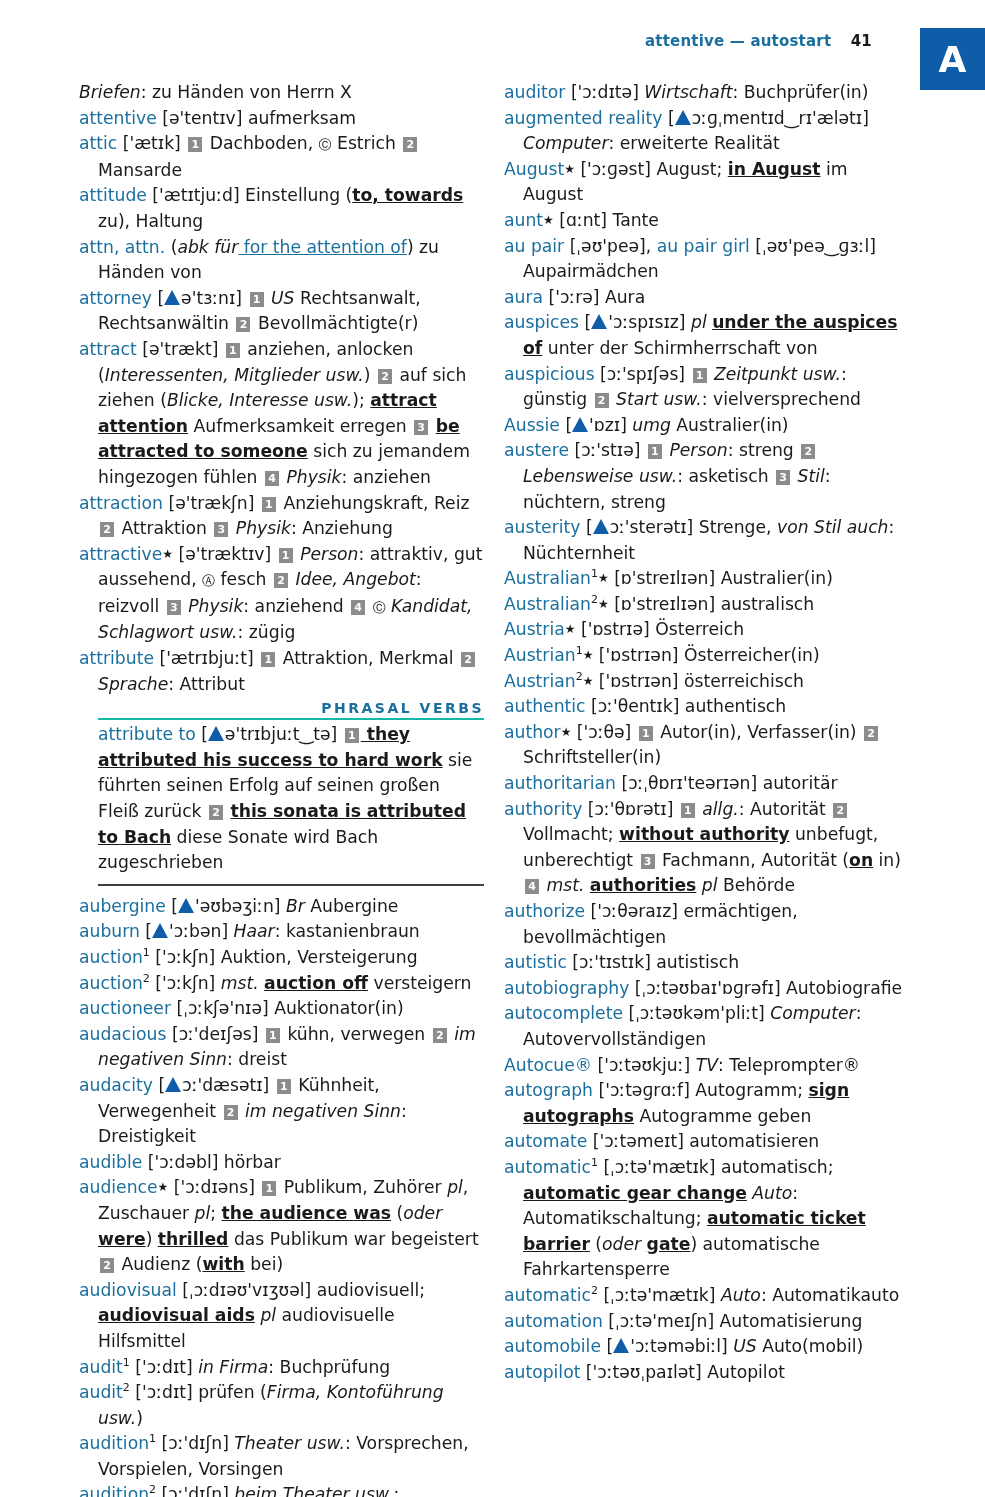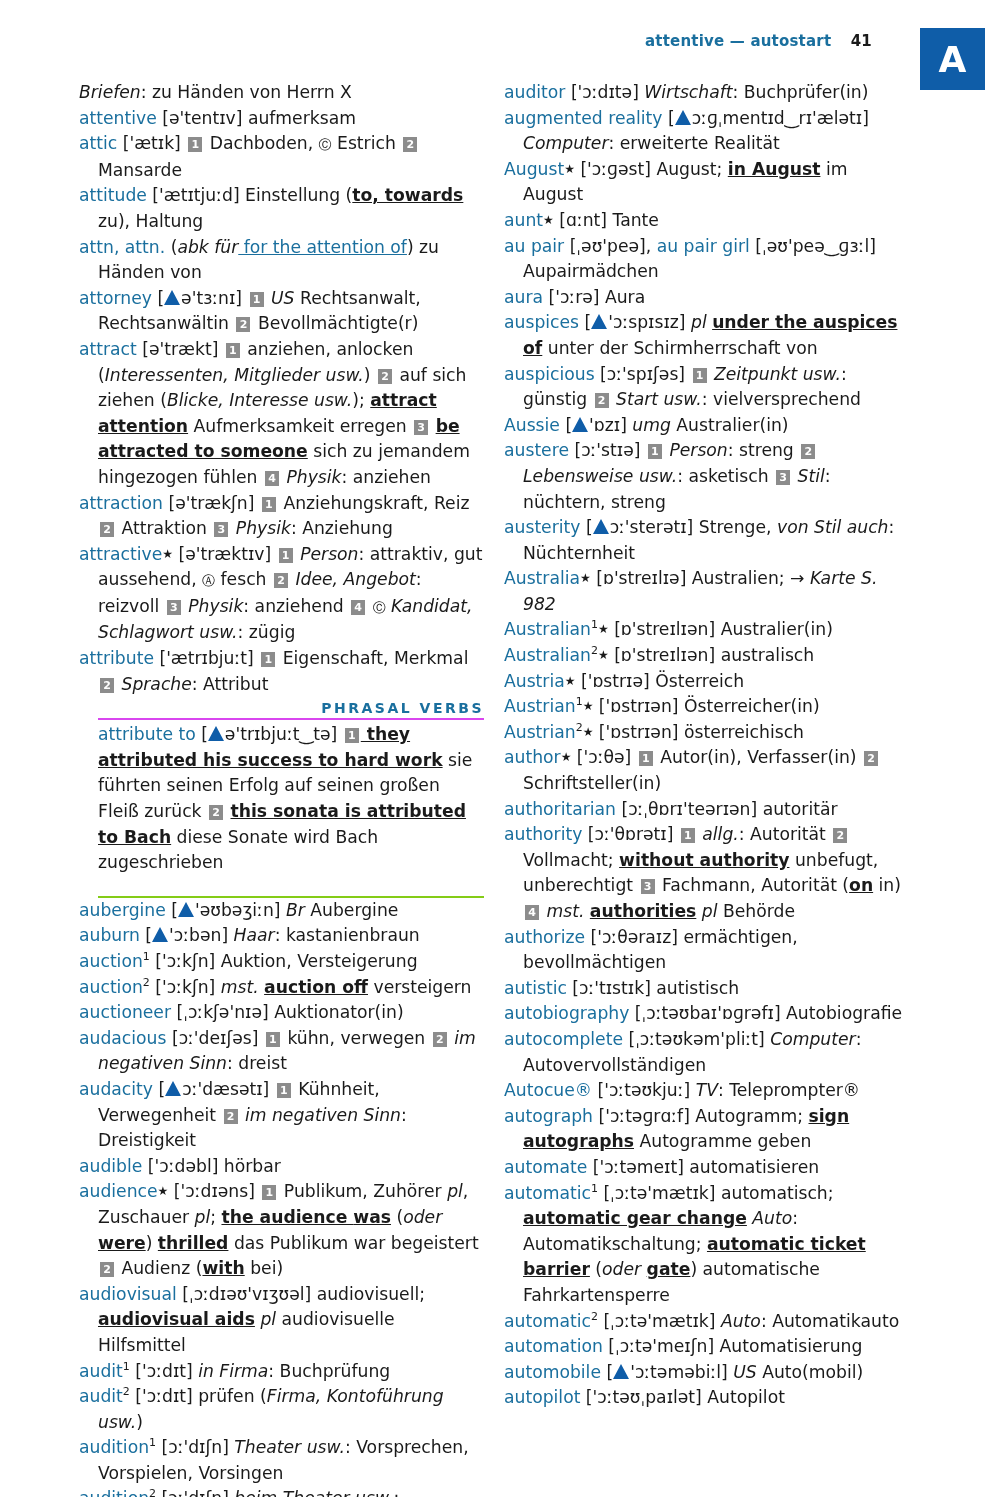--- a/index.html
+++ b/index.html
@@ -20,22 +20,22 @@
   .blue { color: #1a6f9e; text-decoration: underline; }
   .sense { display: inline-block; width: 14px; height: 15px; line-height: 15px; background: #8c8c8c; color: #fff;
            font-size: 11px; font-weight: bold; text-align: center; text-indent: 0; vertical-align: 1px; margin: 0 2px; }
   .star { font-size: 12px; vertical-align: 2px; }
   .warn { display: inline-block; width: 0; height: 0; border-left: 8px solid transparent; border-right: 8px solid transparent;
           border-bottom: 15px solid #0f5da8; vertical-align: -1px; margin-right: 1px; }
   sup { font-size: 11px; line-height: 0; }
   .circ { font-size: 13px; }
   .pv-box { margin-left: 19px; margin-top: 2px; }
   .pv-head { text-align: right; color: #1a6f9e; font-weight: bold; font-size: 14px; letter-spacing: 2.5px;
-             border-bottom: 2px solid #d946ef; line-height: 19px; padding-bottom: 0; }
-  .pv-body { border-bottom: 2px solid #84cc16; padding: 2px 0 20px 0; margin-bottom: 0; }
+             border-bottom: 2px solid #14b8a6; line-height: 19px; padding-bottom: 0; }
+  .pv-body { border-bottom: 2px solid #404040; padding: 2px 0 8px 0; margin-bottom: 8px; }
   .pv-body .entry { padding-left: 0; text-indent: 0; }
 </style>
 </head>
 <body>
 
 <div class="header">
   <span>attentive — autostart</span>
   <span class="pg">41</span>
 </div>
 <div class="tab">A</div>
@@ -44,21 +44,21 @@
   <div>
       <div class="entry"><span class="it">Briefen</span><span>: zu Händen von Herrn X</span></div>
       <div class="entry"><span class="hw">attentive</span><span> [ə'tentɪv] aufmerksam</span></div>
       <div class="entry"><span class="hw">attic</span><span> ['ætɪk] </span><span class="sense">1</span><span> Dachboden, </span><span class="circ">Ⓒ</span><span> Estrich </span><span class="sense">2</span><span> Mansarde</span></div>
       <div class="entry"><span class="hw">attitude</span><span> ['ætɪtjuːd] Einstellung (</span><span class="b">to, towards</span><span> zu), Haltung</span></div>
       <div class="entry"><span class="hw">attn, attn.</span><span> (</span><span class="it">abk für</span><span class="blue"> for the attention of</span><span>) zu Händen von</span></div>
       <div class="entry"><span class="hw">attorney</span><span> [</span><span class="warn"></span><span>ə'tɜːnɪ] </span><span class="sense">1</span><span> </span><span class="it">US</span><span> Rechtsanwalt, Rechtsanwältin </span><span class="sense">2</span><span> Bevollmächtigte(r)</span></div>
       <div class="entry"><span class="hw">attract</span><span> [ə'trækt] </span><span class="sense">1</span><span> anziehen, anlocken (</span><span class="it">Interessenten, Mitglieder usw.</span><span>) </span><span class="sense">2</span><span> auf sich ziehen (</span><span class="it">Blicke, Interesse usw.</span><span>); </span><span class="b">attract attention</span><span> Aufmerksamkeit erregen </span><span class="sense">3</span><span> </span><span class="b">be attracted to someone</span><span> sich zu jemandem hingezogen fühlen </span><span class="sense">4</span><span> </span><span class="it">Physik</span><span>: anziehen</span></div>
       <div class="entry"><span class="hw">attraction</span><span> [ə'trækʃn] </span><span class="sense">1</span><span> Anziehungskraft, Reiz </span><span class="sense">2</span><span> Attraktion </span><span class="sense">3</span><span> </span><span class="it">Physik</span><span>: Anziehung</span></div>
       <div class="entry"><span class="hw">attractive</span><span class="star">★</span><span> [ə'træktɪv] </span><span class="sense">1</span><span> </span><span class="it">Person</span><span>: attraktiv, gut aussehend, </span><span class="circ">Ⓐ</span><span> fesch </span><span class="sense">2</span><span> </span><span class="it">Idee, Angebot</span><span>: reizvoll </span><span class="sense">3</span><span> </span><span class="it">Physik</span><span>: anziehend </span><span class="sense">4</span><span> </span><span class="circ">Ⓒ</span><span> </span><span class="it">Kandidat, Schlagwort usw.</span><span>: zügig</span></div>
-      <div class="entry"><span class="hw">attribute</span><span> ['ætrɪbjuːt] </span><span class="sense">1</span><span> Eigenschaft, Merkmal </span><span class="sense">2</span><span> </span><span class="it">Sprache</span><span>: Attribut</span></div>
+      <div class="entry"><span class="hw">attribute</span><span> ['ætrɪbjuːt] </span><span class="sense">1</span><span> Attraktion, Merkmal </span><span class="sense">2</span><span> </span><span class="it">Sprache</span><span>: Attribut</span></div>
     </div>
   <div class="pv-box">
     <div class="pv-head">PHRASAL VERBS</div>
     <div class="pv-body">
         <div class="entry"><span class="hw">attribute to</span><span> [</span><span class="warn"></span><span>ə'trɪbjuːt‿tə] </span><span class="sense">1</span><span class="b"> they attributed his success to hard work</span><span> sie führten seinen Erfolg auf seinen großen Fleiß zurück </span><span class="sense">2</span><span> </span><span class="b">this sonata is attributed to Bach</span><span> diese Sonate wird Bach zugeschrieben</span></div>
       </div>
   </div>
   <div>
       <div class="entry"><span class="hw">aubergine</span><span> [</span><span class="warn"></span><span>'əʊbəʒiːn] </span><span class="it">Br</span><span> Aubergine</span></div>
       <div class="entry"><span class="hw">auburn</span><span> [</span><span class="warn"></span><span>'ɔːbən] </span><span class="it">Haar</span><span>: kastanienbraun</span></div>
@@ -83,26 +83,26 @@
       <div class="entry"><span class="hw">augmented reality</span><span> [</span><span class="warn"></span><span>ɔːɡˌmentɪd‿rɪ'ælətɪ] </span><span class="it">Computer</span><span>: erweiterte Realität</span></div>
       <div class="entry"><span class="hw">August</span><span class="star">★</span><span> ['ɔːɡəst] August; </span><span class="b">in August</span><span> im August</span></div>
       <div class="entry"><span class="hw">aunt</span><span class="star">★</span><span> [ɑːnt] Tante</span></div>
       <div class="entry"><span class="hw">au pair</span><span> [ˌəʊ'peə], </span><span class="hw">au pair girl</span><span> [ˌəʊ'peə‿ɡɜːl] Aupairmädchen</span></div>
       <div class="entry"><span class="hw">aura</span><span> ['ɔːrə] Aura</span></div>
       <div class="entry"><span class="hw">auspices</span><span> [</span><span class="warn"></span><span>'ɔːspɪsɪz] </span><span class="it">pl</span><span> </span><span class="b">under the auspices of</span><span> unter der Schirmherrschaft von</span></div>
       <div class="entry"><span class="hw">auspicious</span><span> [ɔː'spɪʃəs] </span><span class="sense">1</span><span> </span><span class="it">Zeitpunkt usw.</span><span>: günstig </span><span class="sense">2</span><span> </span><span class="it">Start usw.</span><span>: vielversprechend</span></div>
       <div class="entry"><span class="hw">Aussie</span><span> [</span><span class="warn"></span><span>'ɒzɪ] </span><span class="it">umg</span><span> Australier(in)</span></div>
       <div class="entry"><span class="hw">austere</span><span> [ɔː'stɪə] </span><span class="sense">1</span><span> </span><span class="it">Person</span><span>: streng </span><span class="sense">2</span><span> </span><span class="it">Lebensweise usw.</span><span>: asketisch </span><span class="sense">3</span><span> </span><span class="it">Stil</span><span>: nüchtern, streng</span></div>
       <div class="entry"><span class="hw">austerity</span><span> [</span><span class="warn"></span><span>ɔː'sterətɪ] Strenge, </span><span class="it">von Stil auch</span><span>: Nüchternheit</span></div>
-      <div class="entry"><span class="hw">Australia</span><span class="star">★</span><span> [ɒ'streɪlɪə] Australien; → </span><span class="it">Karte S. 982</span></div>
       <div class="entry"><span class="hw">Australian</span><sup>1</sup><span class="star">★</span><span> [ɒ'streɪlɪən] Australier(in)</span></div>
       <div class="entry"><span class="hw">Australian</span><sup>2</sup><span class="star">★</span><span> [ɒ'streɪlɪən] australisch</span></div>
       <div class="entry"><span class="hw">Austria</span><span class="star">★</span><span> ['ɒstrɪə] Österreich</span></div>
       <div class="entry"><span class="hw">Austrian</span><sup>1</sup><span class="star">★</span><span> ['ɒstrɪən] Österreicher(in)</span></div>
       <div class="entry"><span class="hw">Austrian</span><sup>2</sup><span class="star">★</span><span> ['ɒstrɪən] österreichisch</span></div>
+      <div class="entry"><span class="hw">authentic</span><span> [ɔː'θentɪk] authentisch</span></div>
       <div class="entry"><span class="hw">author</span><span class="star">★</span><span> ['ɔːθə] </span><span class="sense">1</span><span> Autor(in), Verfasser(in) </span><span class="sense">2</span><span> Schriftsteller(in)</span></div>
       <div class="entry"><span class="hw">authoritarian</span><span> [ɔːˌθɒrɪ'teərɪən] autoritär</span></div>
       <div class="entry"><span class="hw">authority</span><span> [ɔː'θɒrətɪ] </span><span class="sense">1</span><span> </span><span class="it">allg.</span><span>: Autorität </span><span class="sense">2</span><span> Vollmacht; </span><span class="b">without authority</span><span> unbefugt, unberechtigt </span><span class="sense">3</span><span> Fachmann, Autorität (</span><span class="b">on</span><span> in) </span><span class="sense">4</span><span> </span><span class="it">mst.</span><span> </span><span class="b">authorities</span><span> </span><span class="it">pl</span><span> Behörde</span></div>
       <div class="entry"><span class="hw">authorize</span><span> ['ɔːθəraɪz] ermächtigen, bevollmächtigen</span></div>
       <div class="entry"><span class="hw">autistic</span><span> [ɔː'tɪstɪk] autistisch</span></div>
       <div class="entry"><span class="hw">autobiography</span><span> [ˌɔːtəʊbaɪ'ɒɡrəfɪ] Autobiografie</span></div>
       <div class="entry"><span class="hw">autocomplete</span><span> [ˌɔːtəʊkəm'pliːt] </span><span class="it">Computer</span><span>: Autovervollständigen</span></div>
       <div class="entry"><span class="hw">Autocue®</span><span> ['ɔːtəʊkjuː] </span><span class="it">TV</span><span>: Teleprompter®</span></div>
       <div class="entry"><span class="hw">autograph</span><span> ['ɔːtəɡrɑːf] Autogramm; </span><span class="b">sign autographs</span><span> Autogramme geben</span></div>
       <div class="entry"><span class="hw">automate</span><span> ['ɔːtəmeɪt] automatisieren</span></div>

